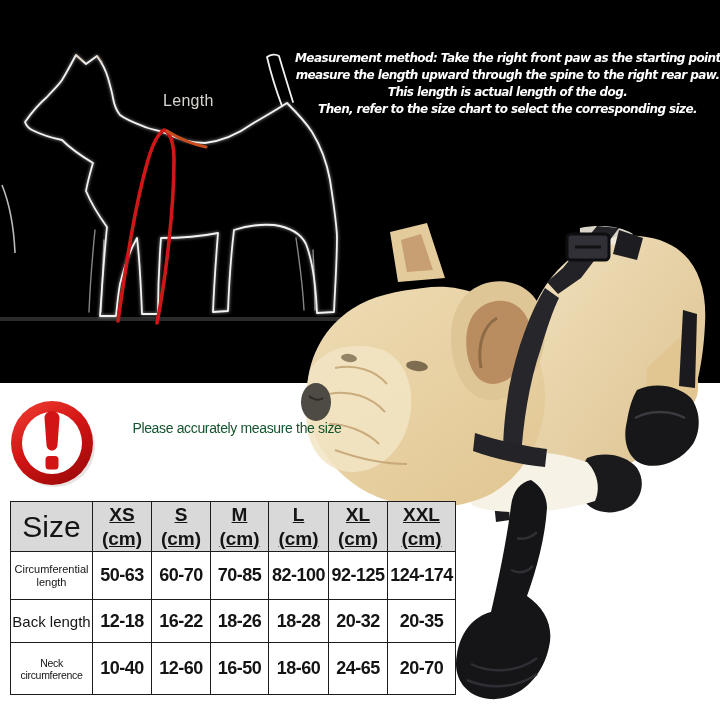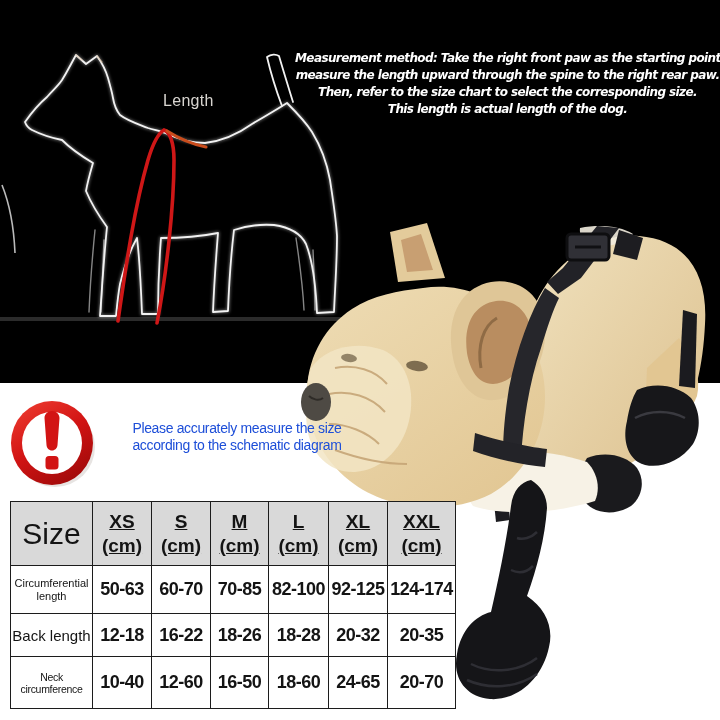--- a/index.html
+++ b/index.html
@@ -22,21 +22,21 @@
     text-align:center; color:#ffffff;
     font-family:"DejaVu Sans", sans-serif; font-weight:bold; font-style:italic;
     font-size:12px; line-height:17px; letter-spacing:-0.6px; white-space:nowrap;
   }
 
   .dog-photo-svg { position:absolute; left:295px; top:218px; width:425px; height:492px; z-index:4; }
 
   .notice-icon-svg { position:absolute; left:9px; top:399px; width:88px; height:90px; z-index:5; }
   .notice-text {
     position:absolute; left:87px; top:420px; width:300px; z-index:6;
-    text-align:center; color:#1d4ed8; font-size:14px; line-height:16.5px;
+    text-align:center; color:#14532d; font-size:14px; line-height:16.5px;
     letter-spacing:-0.35px; white-space:nowrap;
   }
 
   table.size-chart {
     position:absolute; left:10px; top:501px; z-index:6;
     border-collapse:collapse; table-layout:fixed; background:#fff;
   }
   table.size-chart td {
     border:1px solid #1c1c1c; text-align:center; vertical-align:middle;
     color:#141414; padding:0; overflow:hidden;
@@ -105,22 +105,22 @@
              C 174,168 166,237 157,283" stroke="#cf1717" stroke-width="3.6"></path>
     <path d="M 167,91 C 178,98 191,104 206,107" stroke="#c94c1c" stroke-width="3.2"></path>
   </g>
 </svg>
 
 <div class="length-label">Length</div>
 
 <div class="measure-note">
   <div>Measurement method: Take the right front paw as the starting point,</div>
   <div>measure the length upward through the spine to the right rear paw.</div>
+  <div>This length is actual length of the dog.</div>
   <div>Then, refer to the size chart to select the corresponding size.</div>
-  <div>This length is actual length of the dog.</div>
 </div>
 
 <svg class="dog-photo-svg" viewBox="0 0 425 492" xmlns="http://www.w3.org/2000/svg">
   <defs>
     <linearGradient id="furG" x1="0" y1="0" x2="1" y2="1">
       <stop offset="0" stop-color="#f0e1bd"></stop>
       <stop offset="1" stop-color="#dcc08e"></stop>
     </linearGradient>
     <linearGradient id="headG" x1="0" y1="0" x2="0.8" y2="1">
       <stop offset="0" stop-color="#eedcb4"></stop>
@@ -210,35 +210,34 @@
   <ellipse cx="46" cy="48" rx="40" ry="40" fill="#b9b2ac" opacity="0.35"></ellipse>
   <ellipse cx="43" cy="44" rx="41" ry="42" fill="url(#redRing)"></ellipse>
   <ellipse cx="43" cy="44" rx="30" ry="31" fill="#ffffff"></ellipse>
   <path d="M 43,12 C 47,12 50.5,15 50.5,19 L 48.5,46 C 48.3,49 46,51.5 43,51.5
            C 40,51.5 37.7,49 37.5,46 L 35.5,19 C 35.5,15 39,12 43,12 Z" fill="#d21414"></path>
   <rect x="36.5" y="57" width="13" height="13.5" rx="3.5" fill="#d21414"></rect>
 </svg>
 
 <div class="notice-text">
   <div>Please accurately measure the size</div>
-  <div>according to the schematic diagram</div>
 </div>
 
 <table class="size-chart">
   <colgroup>
     <col style="width:82px">
       <col style="width:59px">
       <col style="width:59px">
     <col style="width:58px">
       <col style="width:60px">
       <col style="width:59px">
       <col style="width:68px">
   </colgroup>
   <tbody>
-      <tr style="height:64px">
+      <tr style="height:50px">
     <td class="hdr corner-cell">Size</td>
     <td class="hdr col-size">
       <div>XS</div>
       <div>(cm)</div>
     </td>
     <td class="hdr col-size">
       <div>S</div>
       <div>(cm)</div>
     </td>
     <td class="hdr col-size">

